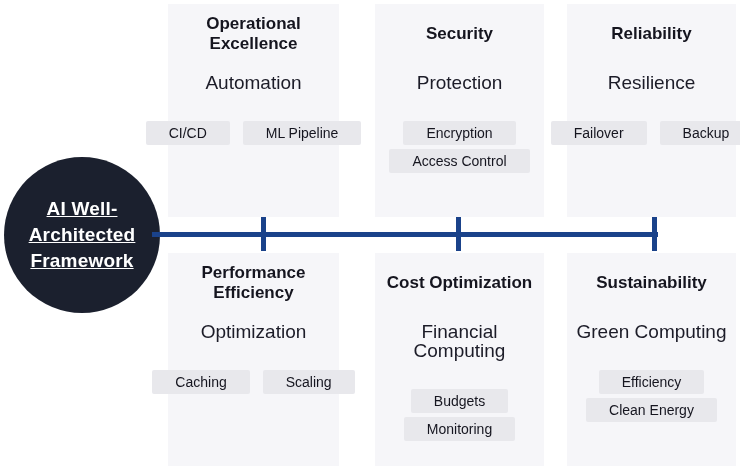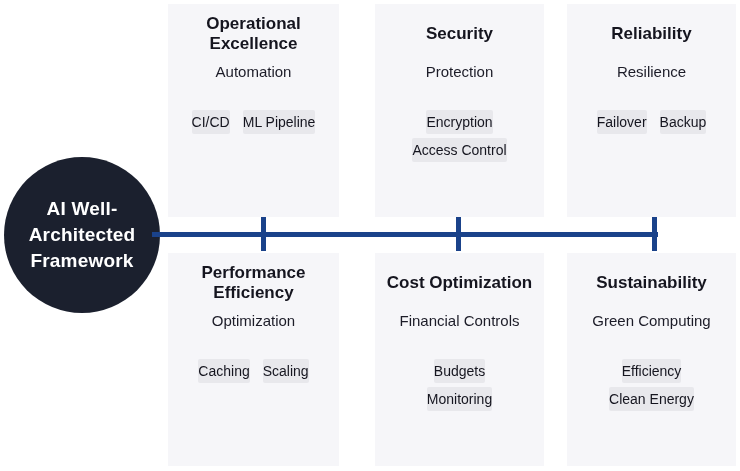--- a/index.html
+++ b/index.html
@@ -7,41 +7,41 @@
     --ink-soft:#1c1c28; --spine:#1a428a; --hub:#1b202e; --hub-ink:#ffffff;
   }
   *{margin:0;padding:0;box-sizing:border-box;}
   html,body{background:#fff;}
   body{font-family:"Liberation Sans","DejaVu Sans",sans-serif;color:var(--ink);}
   .canvas{position:relative;width:740px;height:471px;background:var(--bg);overflow:hidden;}
 
   
   .hub{position:absolute;left:4px;top:157px;width:156px;height:156px;border-radius:50%;
        background:var(--hub);display:flex;flex-direction:column;align-items:center;justify-content:center;}
-  .hub-line{color:var(--hub-ink);font-size:19px;font-weight:bold;line-height:26px;text-align:left;letter-spacing:.2px;}
+  .hub-line{color:var(--hub-ink);font-size:19px;font-weight:bold;line-height:26px;text-align:left;letter-spacing:.2px;text-decoration:underline;}
 
   
   .spine{position:absolute;left:152px;top:232px;width:506px;height:5px;background:var(--spine);}
   .tick{position:absolute;top:215px;width:5px;height:36px;background:var(--spine);}
   .tick.t1{left:261px;} .tick.t2{left:456px;} .tick.t3{left:652px;}
 
   
   .pillar{position:absolute;height:213px;background:var(--card);padding:6px 6px 0 6px;
           display:flex;flex-direction:column;align-items:center;}
   .row-top{top:4px;} .row-bottom{top:253px;}
   .col1{left:168px;width:171px;} .col2{left:375px;width:169px;} .col3{left:567px;width:169px;}
 
   .pillar-title{height:48px;display:flex;align-items:center;justify-content:center;text-align:center;
                 font-size:17px;font-weight:bold;line-height:20px;color:var(--ink);}
-  .pillar-subtitle{margin-top:4px;font-size:15px;line-height:19px;color:var(--ink-soft);text-align:center;}
+  .pillar-subtitle{margin-top:15px;font-size:19px;line-height:19px;color:var(--ink-soft);text-align:center;}
   .tags{margin-top:29px;display:flex;align-items:center;justify-content:center;}
   .tags.tags-row{flex-direction:row;gap:13px;}
   .tags.tags-col{flex-direction:column;gap:4px;}
   .tag{background:var(--chip);color:var(--ink);font-size:14px;line-height:18px;
-       padding:3px 0;border-radius:2px;white-space:nowrap;}
+       padding:3px 23px;border-radius:2px;white-space:nowrap;}
 </style>
 </head>
 <body>
 
 <div class="canvas">
 
   <div class="hub">
     <div class="hub-line">AI Well-</div>
     <div class="hub-line">Architected</div>
     <div class="hub-line">Framework</div>
@@ -83,21 +83,21 @@
     <h3 class="pillar-title">Performance Efficiency</h3>
     <div class="pillar-subtitle">Optimization</div>
     <div class="tags tags-row">
       <span class="tag">Caching</span>
       <span class="tag">Scaling</span>
     </div>
   </section>
 
   <section class="pillar row-bottom col2">
     <h3 class="pillar-title">Cost Optimization</h3>
-    <div class="pillar-subtitle">Financial Controls</div>
+    <div class="pillar-subtitle">Financial Computing</div>
     <div class="tags tags-col">
       <span class="tag">Budgets</span>
       <span class="tag">Monitoring</span>
     </div>
   </section>
 
   <section class="pillar row-bottom col3">
     <h3 class="pillar-title">Sustainability</h3>
     <div class="pillar-subtitle">Green Computing</div>
     <div class="tags tags-col">

